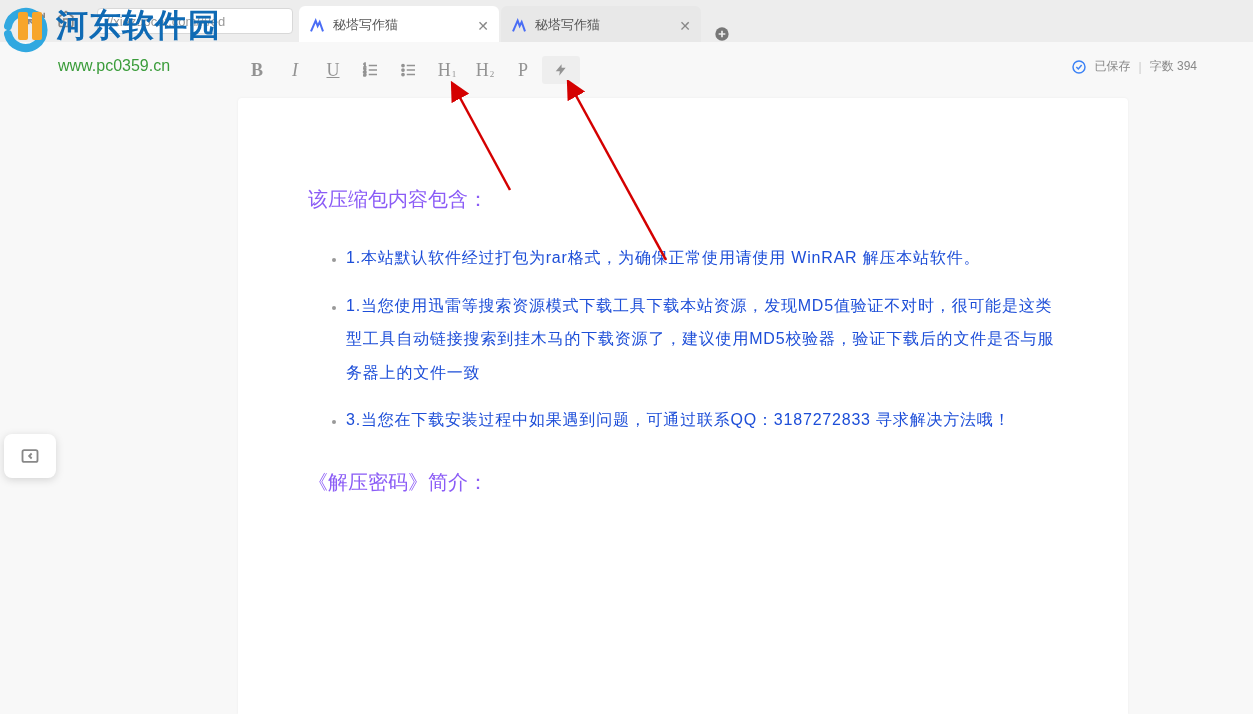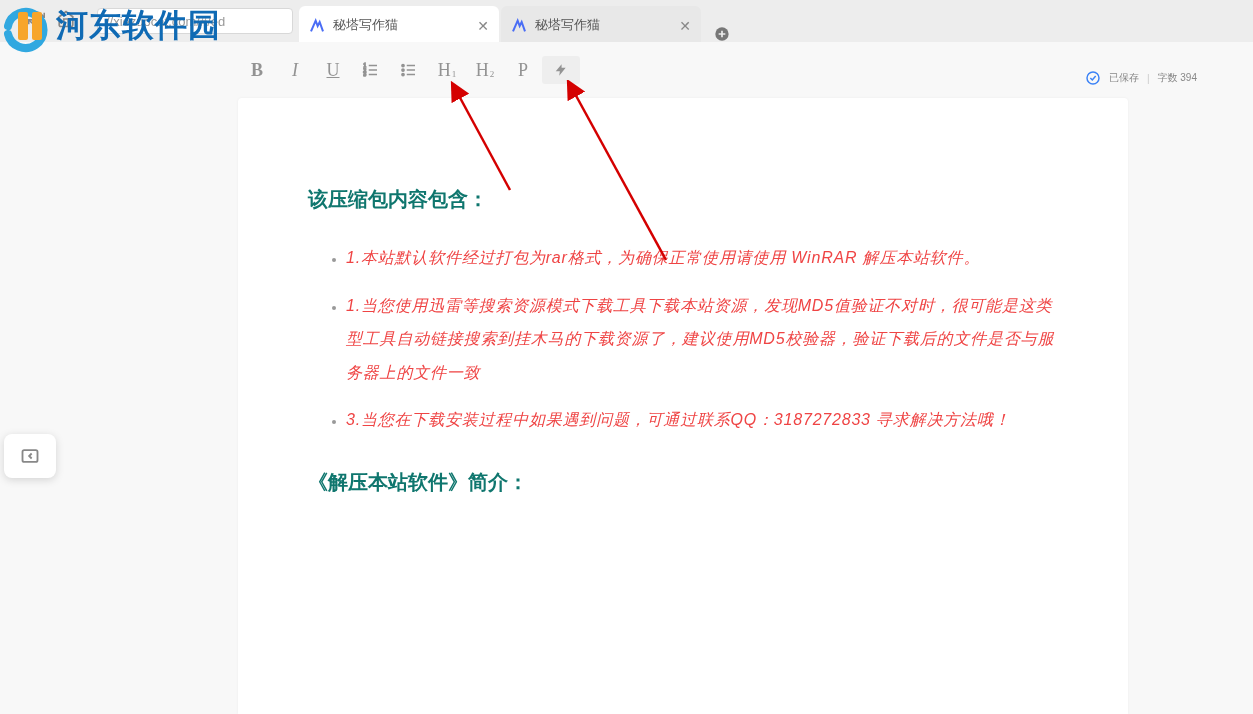--- a/index.html
+++ b/index.html
@@ -23,30 +23,30 @@
 .watermark { position: absolute; top: 4px; left: 0px; z-index: 50; pointer-events: none; }
 .wm-text { font-family: "SimHei", sans-serif; font-weight: bold; font-size: 34px; letter-spacing: 2px; white-space: nowrap; }
 .wm-url { font-size: 16px; color: #3a9c3a; margin-top: -3px; }
 
 
 .editor-wrap { background: #f8f8f8; height: calc(100% - 42px); position: relative; }
 .toolbar { position: absolute; top: 14px; left: 238px; display: flex; gap: 0; }
 .tbtn { width: 38px; height: 28px; display: flex; align-items: center; justify-content: center; color: #939393; font-family: Georgia, serif; font-size: 18px; cursor: pointer; }
 .tbtn .sub { font-size: 9px; margin-left: 1px; position: relative; top: 4px; }
 
-.status-bar { position: absolute; top: 28px; right: 56px; display: flex; align-items: center; gap: 8px; font-size: 10px; color: #888; }
+.status-bar { position: absolute; top: 16px; right: 56px; display: flex; align-items: center; gap: 8px; font-size: 12px; color: #888; }
 .check-icon { width: 16px; height: 16px; }
 .divider { color: #ccc; }
 
 .document { position: absolute; top: 56px; left: 238px; width: 890px; background: #fff; padding: 78px 70px 40px 70px; bottom: 0; border-radius: 4px 4px 0 0; box-shadow: 0 0 3px rgba(0,0,0,0.05); overflow: hidden; }
 
-.document h3 { font-size: 20px; color: #0f766e; font-weight: bold; margin-bottom: 28px; margin-top: 32px; }
+.document h3 { font-size: 20px; color: #8b5cf6; font-weight: normal; margin-bottom: 28px; margin-top: 32px; }
 .document h3:first-child { margin-top: 10px; }
 .document ul { list-style: disc; padding-left: 38px; }
-.document li { font-size: 16px; color: #ef4444; line-height: 2.1; margin-bottom: 14px; letter-spacing: 0.8px; font-style: italic; }
+.document li { font-size: 16px; color: #1d4ed8; line-height: 2.1; margin-bottom: 14px; letter-spacing: 0.8px; }
 .document li::marker { color: #999; font-size: 12px; }
 
 
 .side-collapse { position: absolute; left: 4px; top: 392px; width: 52px; height: 44px; background: #fff; border-radius: 8px; box-shadow: 0 2px 8px rgba(0,0,0,0.15); display: flex; align-items: center; justify-content: center; z-index: 20; }
 
 
 .arrow-svg { position: absolute; pointer-events: none; z-index: 30; }
 </style>
 </head>
 <body>
@@ -95,20 +95,21 @@
 
 <div class="watermark">
   <svg width="220" height="52" viewBox="0 0 220 52">
     <g>
       <path d="M8 22 a18 18 0 1 1 0 8" fill="none" stroke="#31a8e0" stroke-width="8" stroke-linecap="round"></path>
       <rect x="18" y="8" width="10" height="28" fill="#f7a52a" rx="2"></rect>
       <rect x="32" y="8" width="10" height="28" fill="#f7a52a" rx="2"></rect>
     </g>
     <text x="56" y="32" class="wm-text" fill="#0f6ab4" style="font-size:32px;font-weight:900;letter-spacing:1px;">河东软件园</text>
   </svg>
+  <div class="wm-url" style="padding-left:58px;">www.pc0359.cn</div>
 </div>
 
 <div class="editor-wrap">
 
   <div class="toolbar">
     <div class="tbtn" style="font-weight:bold;">B</div>
     <div class="tbtn" style="font-style:italic;">I</div>
     <div class="tbtn" style="text-decoration:underline;">U</div>
     <div class="tbtn">
       <svg width="18" height="18" viewBox="0 0 24 24" fill="none" stroke="#939393" stroke-width="2">
@@ -156,21 +157,21 @@
     <span><span>字数</span> <span>394</span></span>
   </div>
 
   <div class="document">
     <h3>该压缩包内容包含：</h3>
     <ul>
       <li>1.本站默认软件经过打包为rar格式，为确保正常使用请使用 WinRAR 解压本站软件。</li>
       <li>1.当您使用迅雷等搜索资源模式下载工具下载本站资源，发现MD5值验证不对时，很可能是这类型工具自动链接搜索到挂木马的下载资源了，建议使用MD5校验器，验证下载后的文件是否与服务器上的文件一致</li>
       <li>3.当您在下载安装过程中如果遇到问题，可通过联系QQ：3187272833 寻求解决方法哦！</li>
     </ul>
-    <h3>《解压本站软件》简介：</h3>
+    <h3>《解压密码》简介：</h3>
   </div>
 
   <div class="side-collapse">
     <svg width="22" height="20" viewBox="0 0 24 24" fill="none" stroke="#888" stroke-width="2.2">
         <rect x="3" y="5" width="18" height="14" rx="2"></rect>
         <path d="M14 9l-3 3 3 3"></path>
       </svg>
   </div>
 
   <svg class="arrow-svg" style="left:430px; top:38px;" width="100" height="120">

